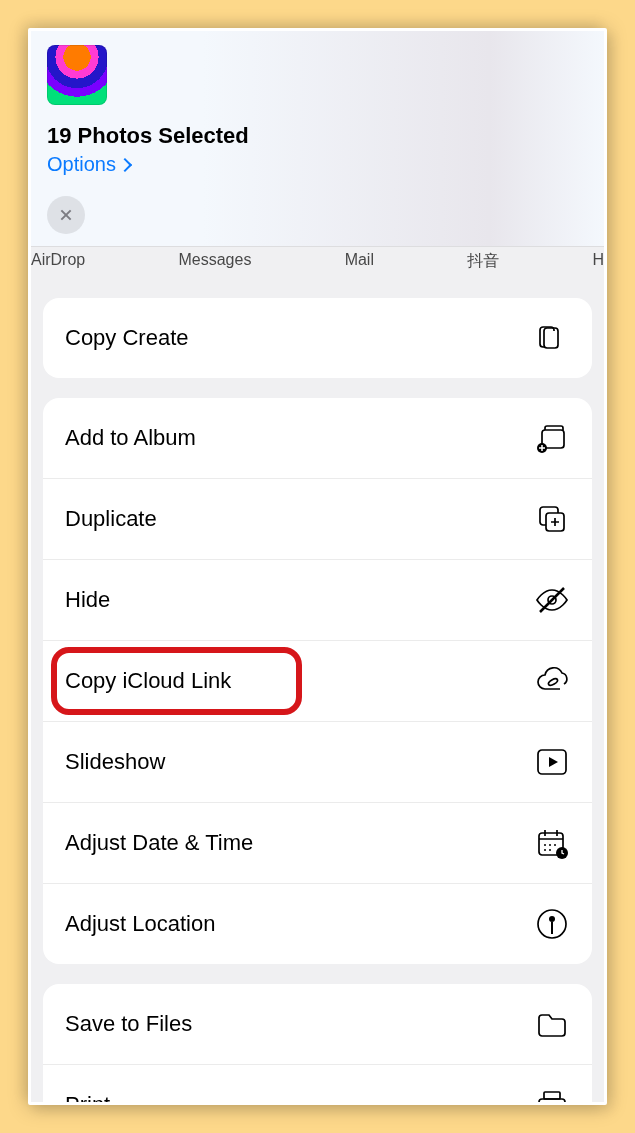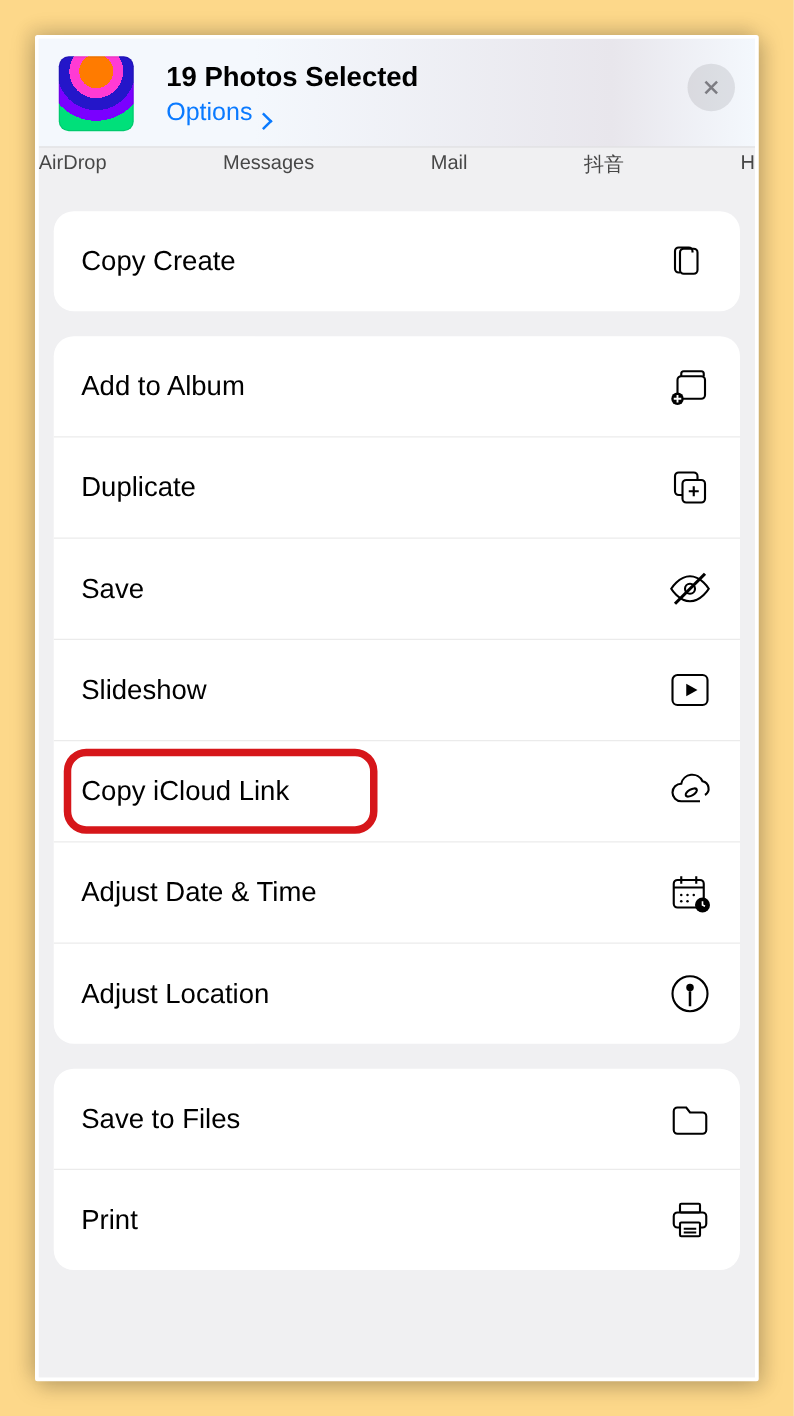--- a/index.html
+++ b/index.html
@@ -18,31 +18,32 @@
   height: 100%;
   overflow: hidden;
   display: flex;
   flex-direction: column;
 }
 .header {
   background: linear-gradient(to right, #f4f8fd 30%, #e8e6ec 80%, #f4f8fd);
   padding: 14px 16px 12px;
   display: flex;
   align-items: flex-start;
-  gap: 26px;
+  gap: 14px;
   position: relative;
+  flex-direction: column;
 }
 .thumb {
   width: 60px; height: 60px; border-radius: 8px;
   background: radial-gradient(circle at 50% 20%, #ff7b00 0 24%, #ff3bd4 24% 38%, #2416c9 38% 55%, #7a00ff 55% 70%, #00e07a 70% 100%);
   box-shadow: inset 0 0 0 1px rgba(0,0,0,.1);
 }
 .head-text { flex: 1; padding-top: 4px; }
 .title { font-size: 22px; font-weight: 700; color: #000; }
-.options-row { display: inline-flex; align-items: flex-end; gap: 4px; color: #0a7aff; font-size: 20px; margin-top: 4px; cursor: pointer; }
+.options-row { display: inline-flex; align-items: center; gap: 4px; color: #0a7aff; font-size: 20px; margin-top: 4px; cursor: pointer; }
 .chev { width: 10px; height: 10px; border-right: 2.5px solid #0a7aff; border-top: 2.5px solid #0a7aff; transform: rotate(45deg); }
 .close-btn {
   width: 38px; height: 38px; border-radius: 50%;
   background: rgba(120,120,128,.18);
   display: flex; align-items: center; justify-content: center;
   cursor: pointer; margin-top: 6px;
 }
 .close-btn svg { width: 16px; height: 16px; stroke: #7c7c82; stroke-width: 3; }
 
 .share-row {
@@ -128,43 +129,43 @@
         </div>
         <div class="row">
           <span class="row-label">Duplicate</span>
           <span class="row-icon">
             <svg viewBox="0 0 36 36">
               <use href="#ic-duplicate"></use>
             </svg>
           </span>
         </div>
         <div class="row">
-          <span class="row-label">Save</span>
+          <span class="row-label">Hide</span>
           <span class="row-icon">
             <svg viewBox="0 0 36 36">
               <use href="#ic-eye-slash"></use>
             </svg>
           </span>
         </div>
         <div class="row">
+          <span class="row-label">Copy iCloud Link</span>
+          <span class="row-icon">
+            <svg viewBox="0 0 36 36">
+              <use href="#ic-cloud-link"></use>
+            </svg>
+          </span>
+          <div class="highlight"></div>
+        </div>
+        <div class="row">
           <span class="row-label">Slideshow</span>
           <span class="row-icon">
             <svg viewBox="0 0 36 36">
               <use href="#ic-play"></use>
             </svg>
           </span>
-        </div>
-        <div class="row">
-          <span class="row-label">Copy iCloud Link</span>
-          <span class="row-icon">
-            <svg viewBox="0 0 36 36">
-              <use href="#ic-cloud-link"></use>
-            </svg>
-          </span>
-          <div class="highlight"></div>
         </div>
         <div class="row">
           <span class="row-label">Adjust Date &amp; Time</span>
           <span class="row-icon">
             <svg viewBox="0 0 36 36">
               <use href="#ic-calendar-clock"></use>
             </svg>
           </span>
         </div>
         <div class="row">

